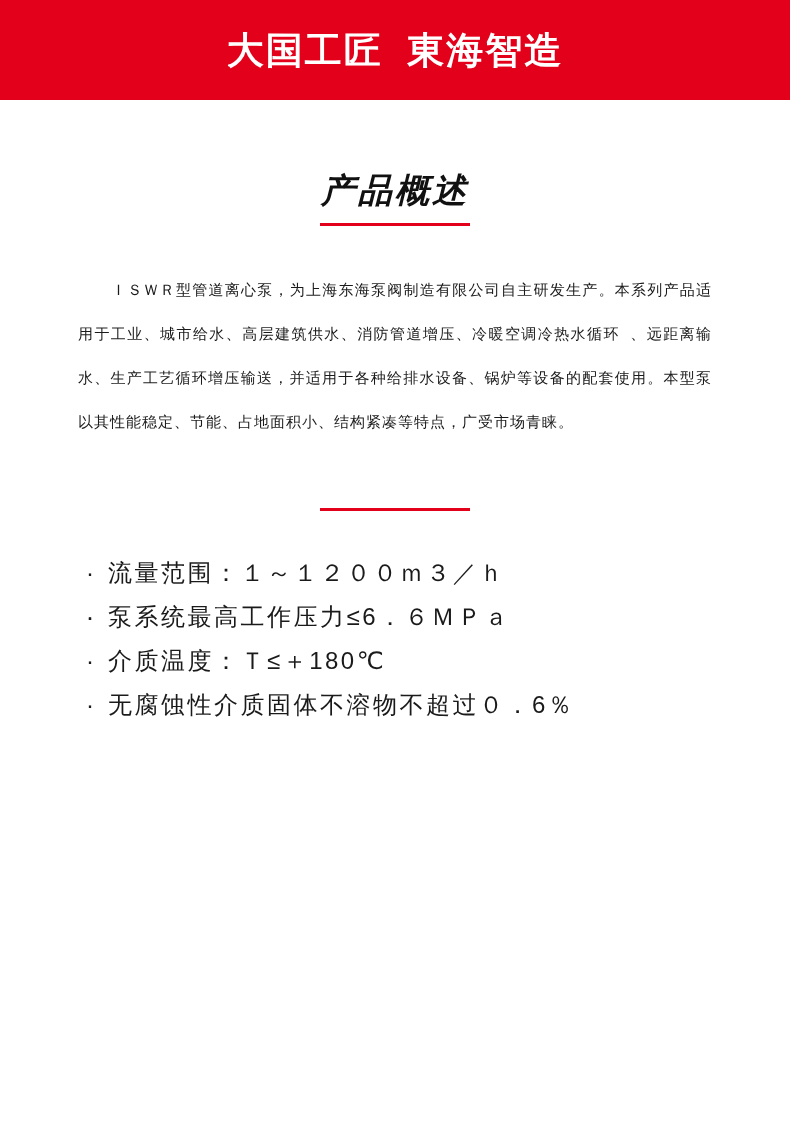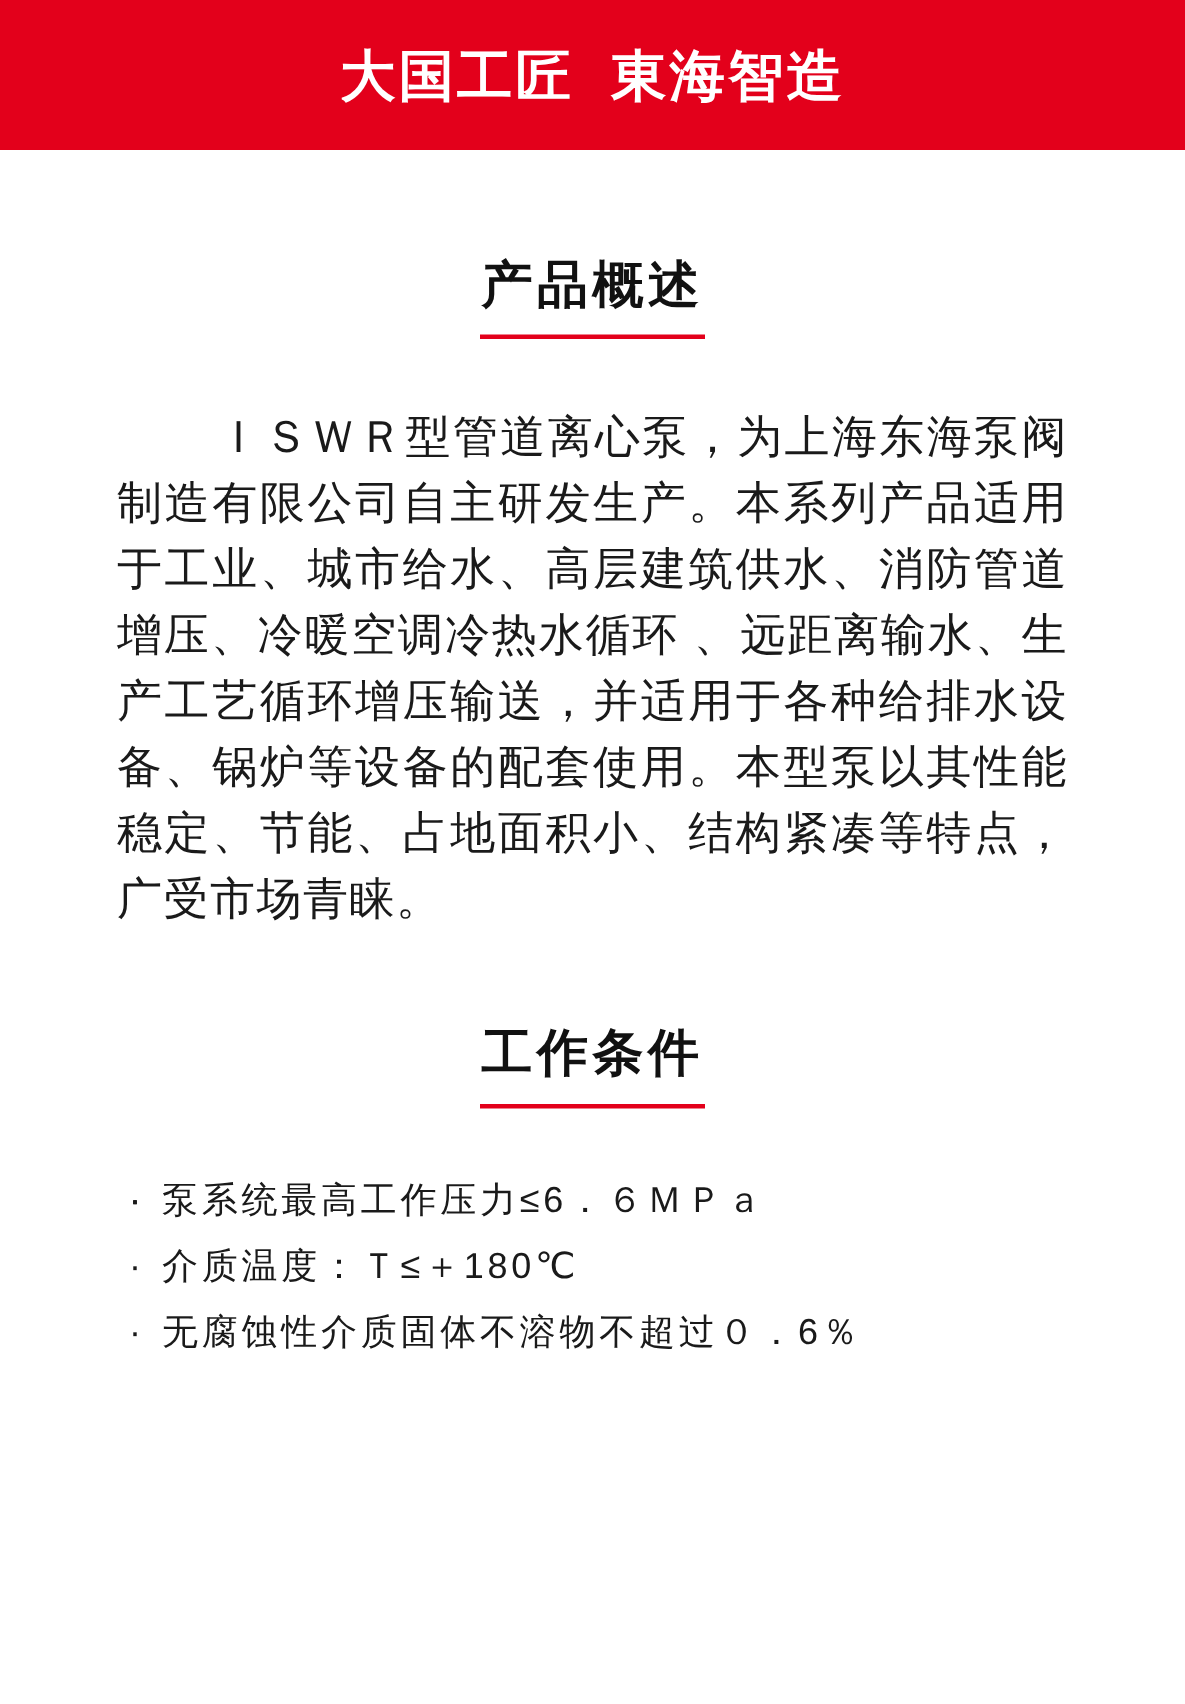--- a/index.html
+++ b/index.html
@@ -47,46 +47,47 @@
     margin: 0;
     padding: 0;
   }
   .section-heading .heading-text {
     display: inline-block;
     font-size: 34px;
     font-weight: bold;
     color: #111111;
     letter-spacing: 3px;
     line-height: 1.1;
+    font-style: italic;
   }
   .heading-rule {
     width: 150px;
     height: 3px;
     background: #e3001b;
     margin: 14px auto 0 auto;
   }
 
   #heading-1 {
     margin-top: 72px;
   }
   #heading-2 {
     margin-top: 62px;
   }
 
   
   .paragraph {
     margin: 44px 78px 0 78px;
-    font-size: 30px;
+    font-size: 15px;
     line-height: 44px;
     color: #1a1a1a;
     text-align: justify;
     text-justify: inter-ideograph;
     text-indent: 2.2em;
     letter-spacing: 1px;
-    font-family: Liberation Sans, sans-serif;
+    font-family: Liberation Mono, monospace;
   }
 
   
   .bullet-list {
     list-style: none;
     margin: 40px 0 0 0;
     padding: 0 60px 0 84px;
   }
   .bullet-list li {
     position: relative;
@@ -116,27 +117,27 @@
   </div>
 
   <div class="section-heading" id="heading-1">
     <span class="heading-text">产品概述</span>
     <div class="heading-rule"></div>
   </div>
 
   <p class="paragraph">ＩＳＷＲ型管道离心泵，为上海东海泵阀制造有限公司自主研发生产。本系列产品适用于工业、城市给水、高层建筑供水、消防管道增压、冷暖空调冷热水循环 、远距离输水、生产工艺循环增压输送，并适用于各种给排水设备、锅炉等设备的配套使用。本型泵以其性能稳定、节能、占地面积小、结构紧凑等特点，广受市场青睐。</p>
 
   <div class="section-heading" id="heading-2">
-    <span class="heading-text">工作条件</span>
     <div class="heading-rule"></div>
   </div>
 
   <ul class="bullet-list">
     <li>
       <span class="bullet-dot">·</span>
+      <span>流量范围：１～１２００ｍ３／ｈ</span>
     </li>
     <li>
       <span class="bullet-dot">·</span>
     </li>
     <li>
       <span class="bullet-dot">·</span>
       <span>泵系统最高工作压力≤6．６ＭＰａ</span>
     </li>
     <li>
       <span class="bullet-dot">·</span>

